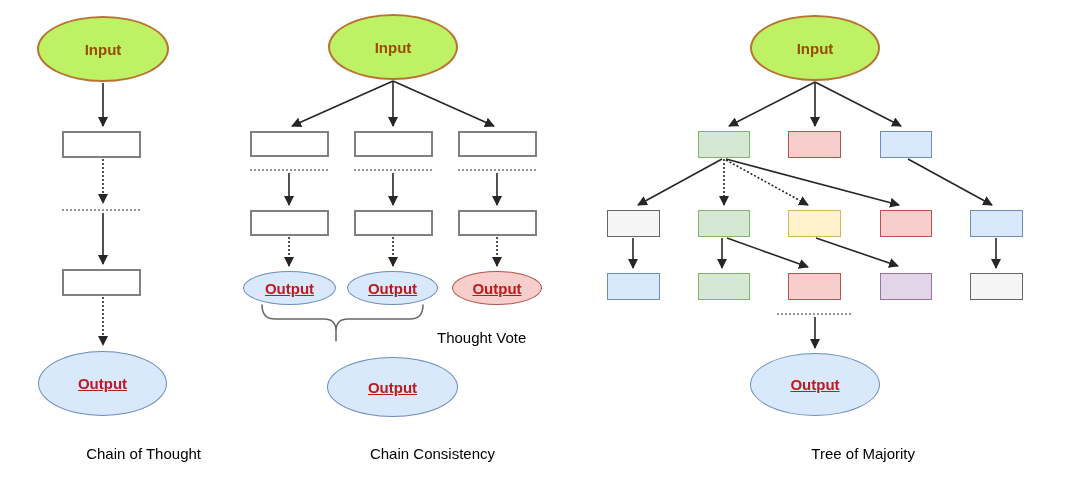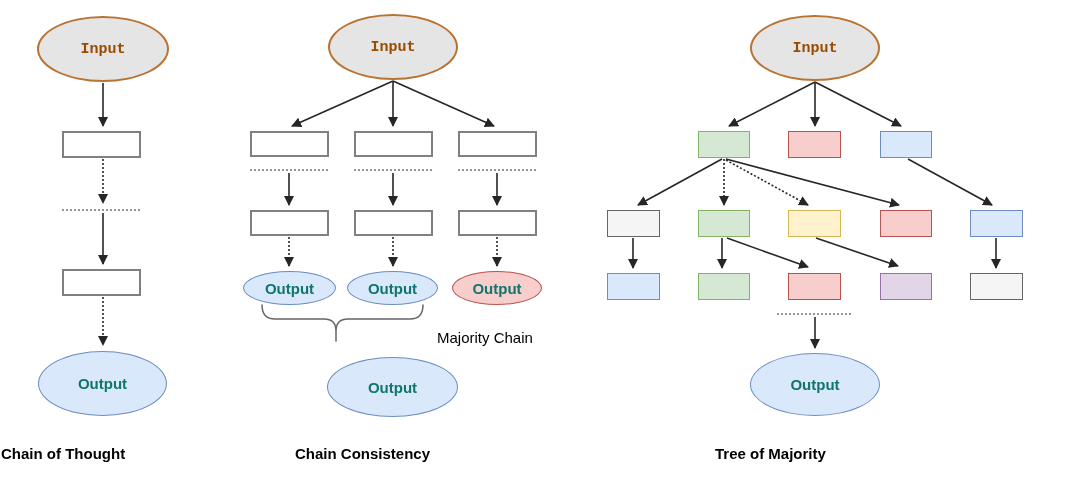--- a/index.html
+++ b/index.html
@@ -2,30 +2,30 @@
 <html><head>
 <meta charset="utf-8">
 <style>
   html,body{margin:0;padding:0;background:#ffffff;}
   body{font-family:"Liberation Sans","DejaVu Sans",sans-serif;}
   .canvas{position:relative;width:1076px;height:489px;background:#ffffff;overflow:hidden;}
   .edges{position:absolute;left:0;top:0;width:1076px;height:489px;}
   .node{position:absolute;box-sizing:border-box;display:flex;align-items:center;justify-content:center;
         font-size:15px;line-height:1;}
   .ellipse{border-radius:50%;}
-  .input-node{background:#e5e5e5;border:2px solid #b87333;color:#994c00;font-weight:700;font-family:Liberation Mono, monospace;}
+  .input-node{background:#bef264;border:2px solid #b87333;color:#994c00;font-weight:700;}
   .rect-plain{background:#ffffff;border:2px solid #808080;}
   .blue{background:#dae8fc;border:1.5px solid #6c8ebf;}
   .red{background:#f8cecc;border:1.5px solid #b85450;}
   .green{background:#d5e8d4;border:1.5px solid #82b366;}
   .yellow{background:#fff2cc;border:1.5px solid #d6b656;}
   .purple{background:#e1d5e7;border:1.5px solid #9673a6;}
   .gray{background:#f5f5f5;border:1.5px solid #666666;}
-  .out-label{font-weight:700;color:#0f766e;}
-  .caption{position:absolute;text-align:left;font-weight:700;font-size:15px;color:#000000;}
+  .out-label{font-weight:700;color:#b91c1c;text-decoration:underline;}
+  .caption{position:absolute;text-align:right;font-weight:400;font-size:15px;color:#000000;}
   .annotation{position:absolute;font-size:15px;color:#000000;white-space:nowrap;}
 </style>
 </head>
 <body>
 
 <div class="canvas">
 
   <svg class="edges" width="1076" height="489" viewBox="0 0 1076 489" xmlns="http://www.w3.org/2000/svg">
     <defs>
       <marker id="ah" viewBox="0 0 10 10" refX="9" refY="5" markerWidth="10" markerHeight="10" markerUnits="userSpaceOnUse" orient="auto">
@@ -99,21 +99,21 @@
   <div class="node rect-plain" style="left:458px;top:210px;width:79px;height:26px"></div>
   <div class="node ellipse blue" style="left:243px;top:271px;width:93px;height:34px">
     <span class="out-label">Output</span>
   </div>
   <div class="node ellipse blue" style="left:347px;top:271px;width:91px;height:34px">
     <span class="out-label">Output</span>
   </div>
   <div class="node ellipse red" style="left:452px;top:271px;width:90px;height:34px">
     <span class="out-label">Output</span>
   </div>
-  <div class="annotation" style="left:437px;top:329px">Majority Chain</div>
+  <div class="annotation" style="left:437px;top:329px">Thought Vote</div>
   <div class="node ellipse blue" style="left:327px;top:357px;width:131px;height:60px">
     <span class="out-label">Output</span>
   </div>
   <div class="caption" style="left:295px;top:445px;width:200px">Chain Consistency</div>
 
   <div class="node ellipse input-node" style="left:750px;top:15px;width:130px;height:66px">
     <span>Input</span>
   </div>
 
   <div class="node green" style="left:698px;top:131px;width:52px;height:27px"></div>

